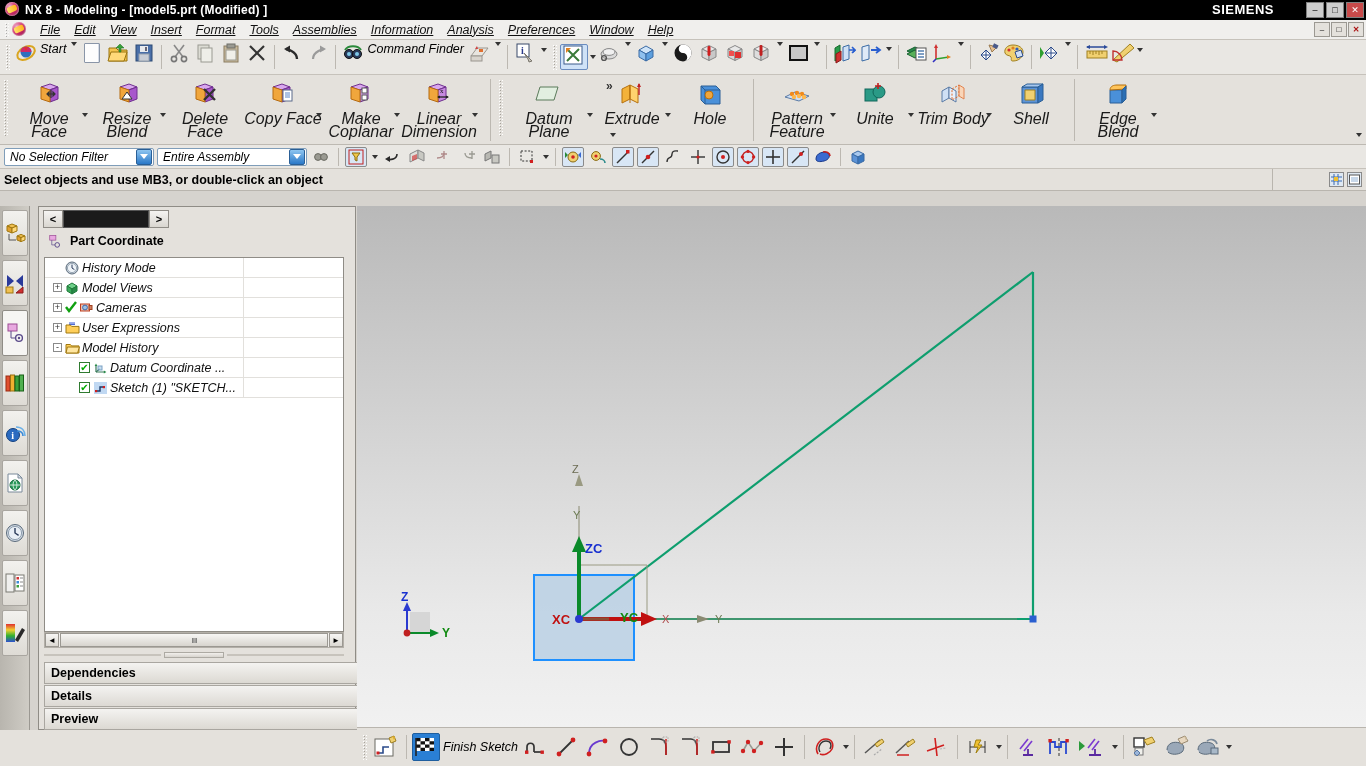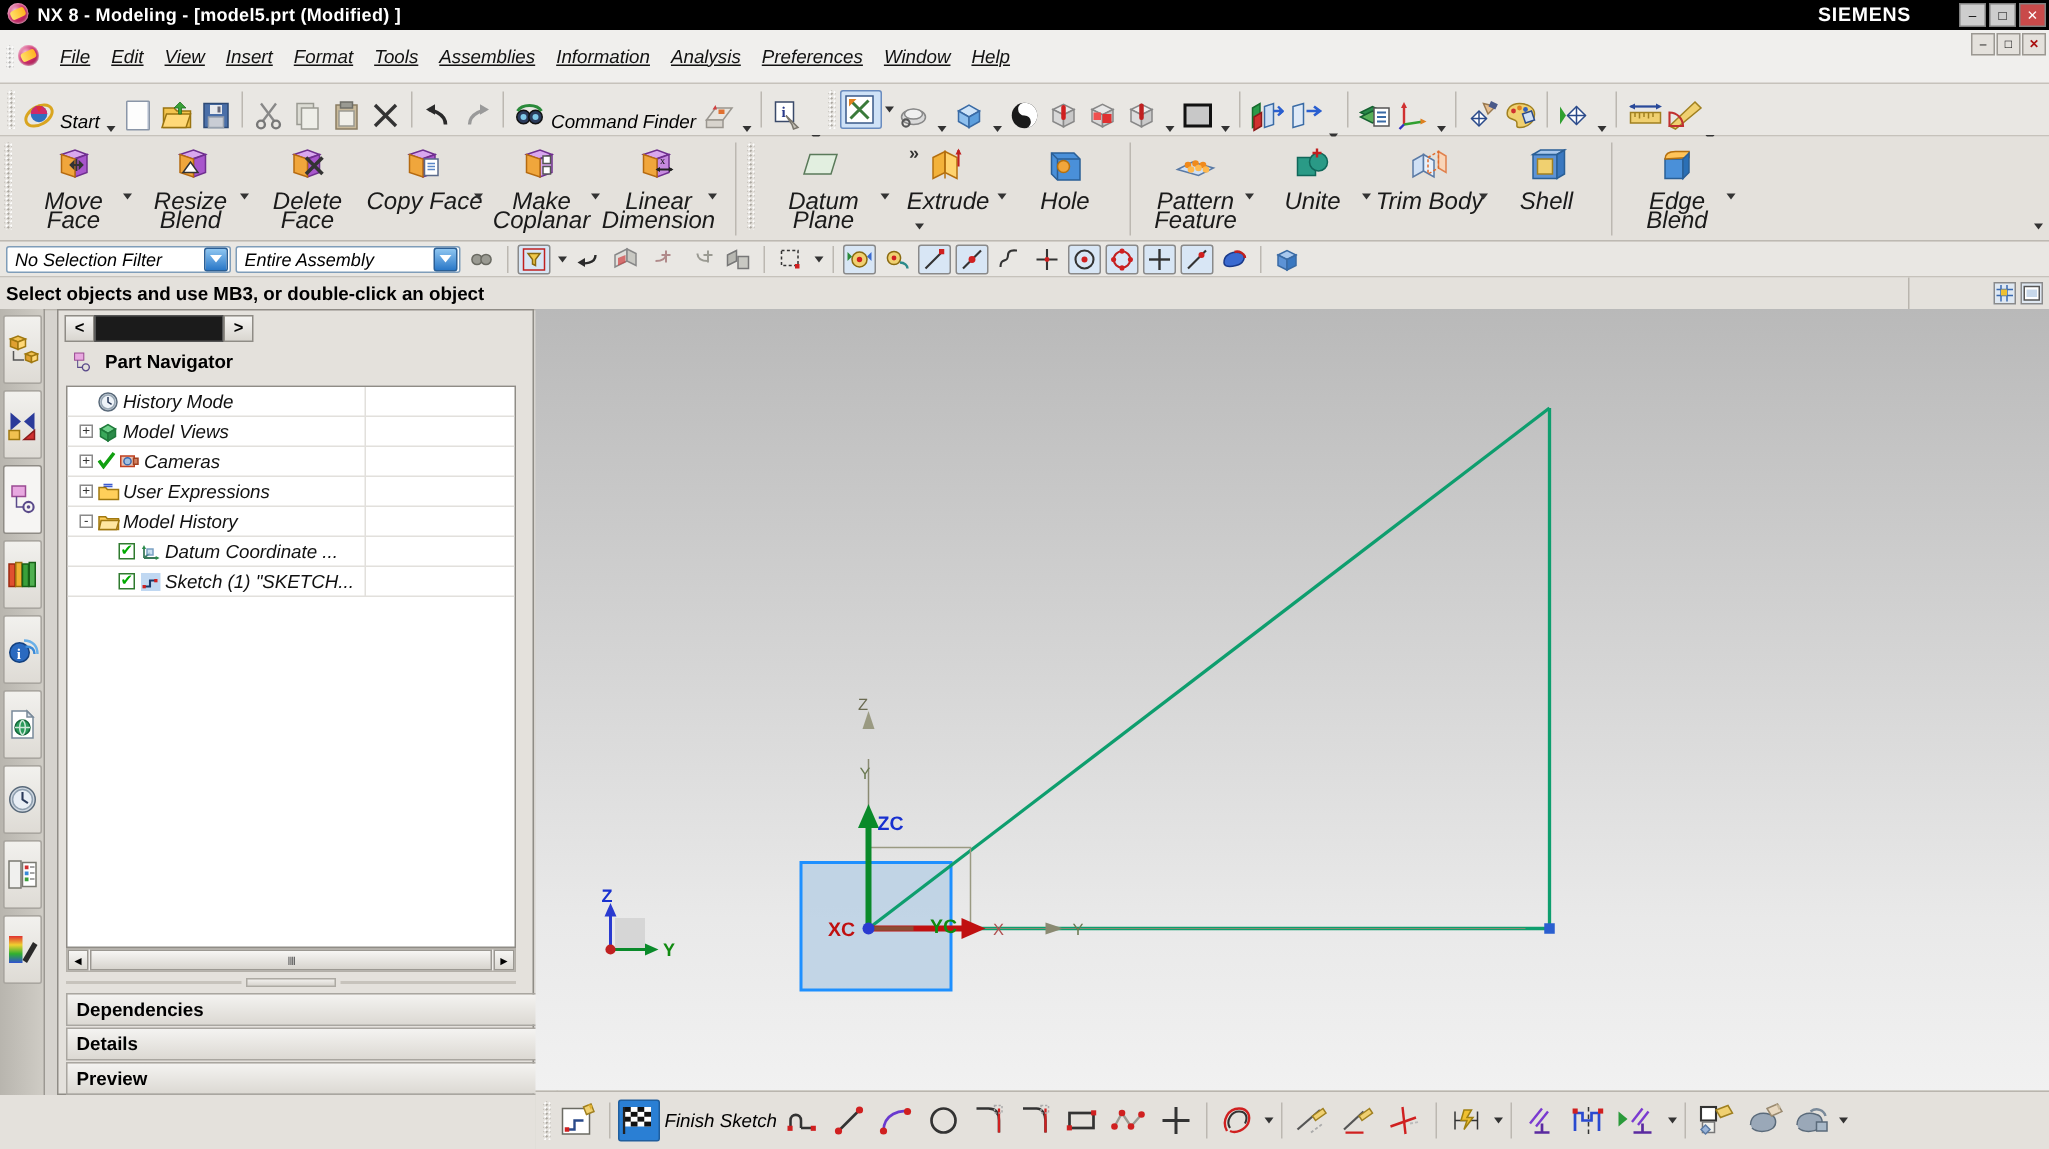--- a/index.html
+++ b/index.html
@@ -43,21 +43,21 @@
   .wbtn {
     width: 18px; height: 16px; background: #cdcdcd;
     border: 1px solid #808080; color: #000; font-size: 9px;
     display: flex; align-items: center; justify-content: center;
     line-height: 1;
   }
   .wbtn.close { background: #c94a4a; color: #fff; }
 
   
   .menubar {
-    height: 36px; background: #f0efed;
+    height: 20px; background: #f0efed;
     border-bottom: 1px solid #c6c2bb;
     display: flex; align-items: center; padding-left: 4px;
     position: relative;
   }
   .menubar .grip { width: 5px; height: 16px; margin-right: 3px;
     background-image: radial-gradient(#fff 30%, transparent 31%), radial-gradient(#9a9a9a 30%, transparent 31%);
     background-size: 3px 3px; background-position: 0 0, 1px 1px; opacity:.8; }
   .menubar .mini-logo { width: 15px; height: 15px; margin-right: 6px; }
   .menubar .mitem {
     padding: 2px 7px; font-size: 12.5px; font-style: italic;
@@ -73,21 +73,21 @@
   .toolbar1 {
     height: 35px; background: #e9e7e3;
     border-bottom: 1px solid #c6c2bb;
     display: flex; align-items: center; gap: 0px; padding-left: 2px;
   }
   .tgrip { width: 5px; height: 26px; margin: 0 3px;
     background-image: radial-gradient(#ffffff 32%, transparent 33%), radial-gradient(#a6a29b 32%, transparent 33%);
     background-size: 3px 3px; background-position: 0 0, 1px 1px; }
   .tsep { width: 1px; height: 24px; background: #bcb8b1; margin: 0 4px; }
   .tbtn {
-    height: 30px; min-width: 26px; display: flex; align-items: flex-end;
+    height: 30px; min-width: 26px; display: flex; align-items: flex-start;
     justify-content: center; gap: 3px; padding: 0 2px; position: relative;
   }
   .tbtn .lbl { font-style: italic; font-size: 12.5px; }
   .caret { width: 0; height: 0; border-left: 3.5px solid transparent;
     border-right: 3.5px solid transparent; border-top: 4px solid #333; margin-left: 2px; }
   .ico { width: 22px; height: 22px; position: relative; display:inline-block;}
 
   
   .i-page { width:16px;height:20px;background:#fdfdfd;border:1px solid #8a96a8;
             box-shadow: inset -3px 0 0 -2px #d5dbe6; border-radius:1px;}
@@ -1044,21 +1044,21 @@
           <div class="nsbar"></div>
           <div class="nsbtn">&gt;</div>
         </div>
       </div>
       <div class="navheader">
         <svg width="15" height="15" viewBox="0 0 22 22">
           <rect x="4" y="2" width="9" height="7" fill="#e8a8e0" stroke="#9a4a92"></rect>
           <path d="M7 9 v7 h5" fill="none" stroke="#5a4a8a"></path>
           <circle cx="15" cy="16" r="3.4" fill="none" stroke="#5a4a8a" stroke-width="1.4"></circle>
         </svg>
-        <div class="nhtitle">Part Navigator</div>
+        <div class="nhtitle">Part Coordinate</div>
       </div>
 
       <div class="navgridwrap">
 
         <div class="trow">
           <div class="tnamecell">
             <span class="spacerx"></span>
             <span class="treeico">
               <svg width="14" height="14" viewBox="0 0 14 14">
                 <circle cx="7" cy="7" r="6" fill="#cfd8e2" stroke="#5a6a7a"></circle>

